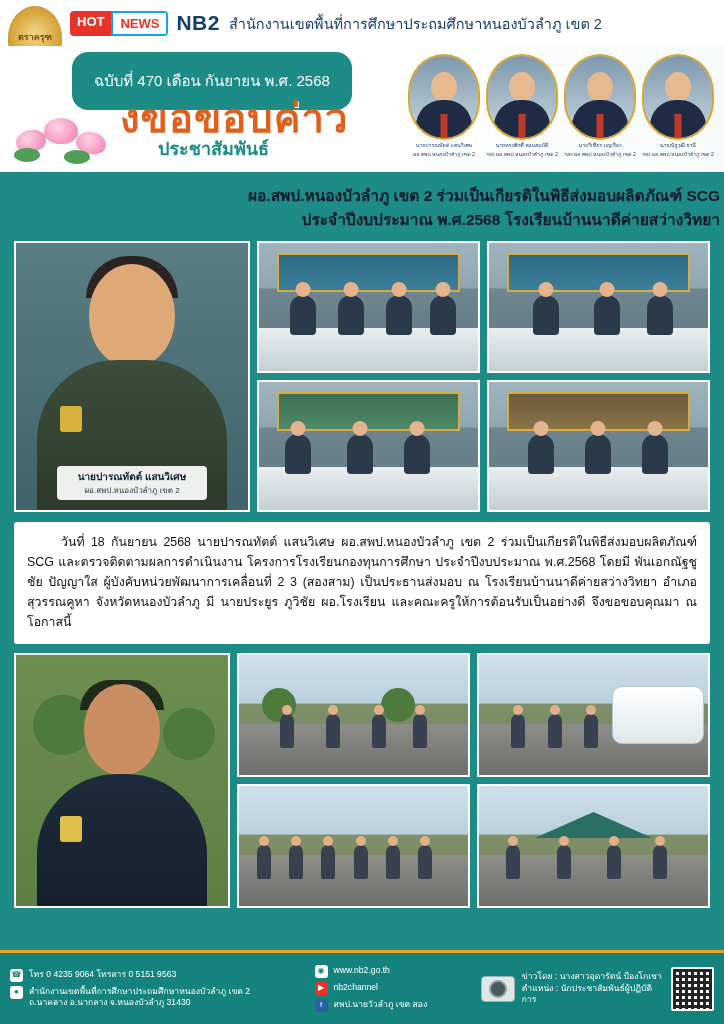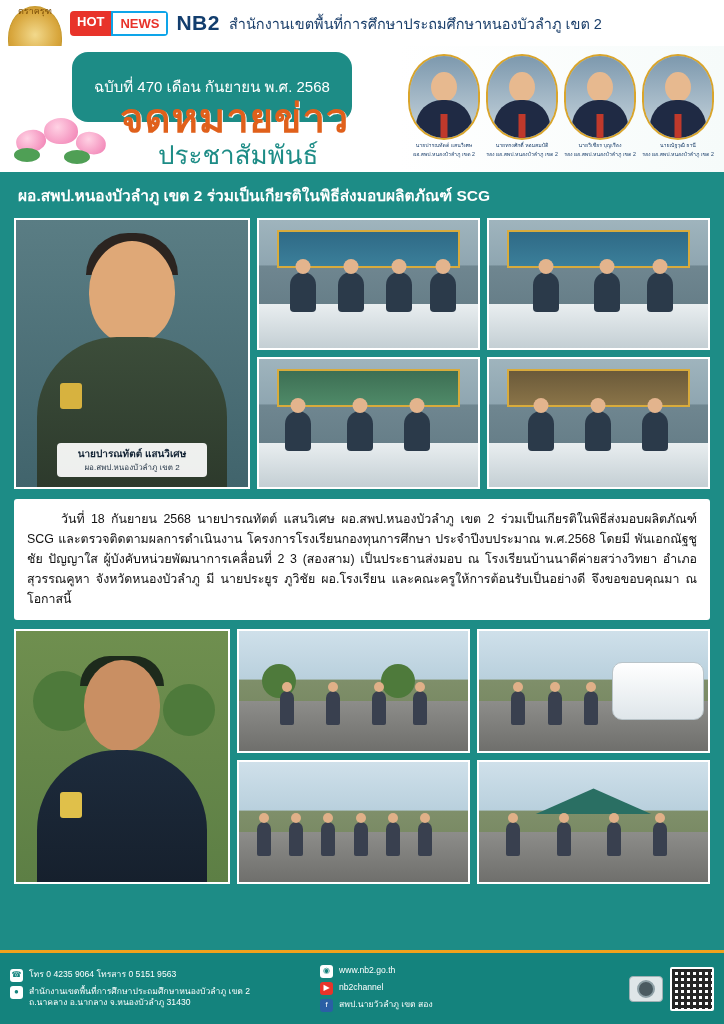--- a/index.html
+++ b/index.html
@@ -28,26 +28,27 @@
     display: flex;
     align-items: center;
     padding-left: 70px;
   }
   .emblem {
     position: absolute;
     left: 8px; top: 6px;
     width: 54px; height: 64px;
     background: radial-gradient(circle at 50% 45%, #f2d98c 0%, #d8a63c 55%, #b5811f 100%);
     border-radius: 50% 50% 45% 45%;
-    display: flex; justify-content: center;
+    display: flex; align-items: center; justify-content: center;
     color: #7a4d07;
     font-size: 9px;
     text-align: center;
     line-height: 1.05;
     border: 1px solid #c79a2e;
+    font-weight: bold;
   }
   .hotnews {
     display: inline-flex;
     align-items: stretch;
     border-radius: 4px;
     overflow: hidden;
     font-weight: bold;
     font-size: 13px;
     margin-right: 8px;
   }
@@ -64,39 +65,39 @@
     position: relative;
     height: 126px;
     background: linear-gradient(90deg,#ffffff 0%, #ffffff 55%, #f6fbfa 100%);
   }
   .issue-badge {
     position: absolute;
     left: 72px; top: 6px;
     background: #1d8c86;
     color: #ffffff;
     font-size: 15px;
-    padding: 23px 22px;
+    padding: 17px 22px;
     border-radius: 16px;
     white-space: nowrap;
   }
   .title-main {
     position: absolute;
     left: 120px; top: 40px;
     font-size: 40px;
     color: #e0601b;
     font-weight: bold;
     text-shadow: 1px 1px 0 #ffffff;
     letter-spacing: 1px;
   }
   .title-sub {
     position: absolute;
     left: 158px; top: 88px;
-    font-size: 26px;
+    font-size: 18px;
     color: #1d8c86;
-    font-weight: normal;
+    font-weight: bold;
   }
   .lotus {
     position: absolute;
     left: 14px; top: 66px;
     width: 100px; height: 56px;
   }
   .lotus i {
     position: absolute;
     display: block;
     width: 30px; height: 22px;
@@ -144,22 +145,22 @@
     position: absolute; left: 50%; bottom: 0; transform: translateX(-50%);
     width: 7px; height: 24px; background: #c0392b;
   }
   .portrait .cap {
     font-size: 5.2px; color: #1b3f6b; line-height: 1.25; margin-top: 2px;
   }
 
   
   .headline {
     padding: 12px 4px 10px 18px;
-    text-align: left;
-    color: #ffffff;
+    text-align: right;
+    color: #0f172a;
   }
   .headline div {
     font-size: 15.5px;
     font-weight: bold;
     line-height: 1.52;
   }
 
   
   .photos-top {
     margin: 0 14px;
@@ -359,21 +360,21 @@
 
     <div class="header-mid">
       <div class="lotus">
         <i></i>
           <i></i>
           <i></i>
           <b></b>
           <b></b>
       </div>
       <div class="issue-badge">ฉบับที่ 470 เดือน กันยายน พ.ศ. 2568</div>
-      <div class="title-main">จดหมายข่าว</div>
+      <div class="title-main">งขอขอบค่าว</div>
       <div class="title-sub">ประชาสัมพันธ์</div>
 
       <div class="portraits">
         <div class="portrait">
           <div class="oval">
               <div class="bg"></div>
               <div class="head"></div>
               <div class="body"></div>
               <div class="tie"></div>
             </div>
@@ -410,20 +411,21 @@
           <div class="cap">นายณัฐวุฒิ ธานี</div>
           <div class="cap">รอง ผอ.สพป.หนองบัวลำภู เขต 2</div>
         </div>
       </div>
     </div>
 
   </div>
 
   <div class="headline">
     <div>ผอ.สพป.หนองบัวลำภู เขต 2 ร่วมเป็นเกียรติในพิธีส่งมอบผลิตภัณฑ์ SCG</div>
+    <div>ประจำปีงบประมาณ พ.ศ.2568  โรงเรียนบ้านนาดีค่ายสว่างวิทยา</div>
   </div>
 
   <div class="photos-top">
     <div class="photo hero">
       <div class="hero-portrait">
         <div class="hair"></div>
         <div class="face"></div>
         <div class="uniform"></div>
         <div class="badge"></div>
       </div>
@@ -564,19 +566,23 @@
         <span>nb2channel</span>
       </div>
       <div class="f-row">
         <span class="ico fb">f</span>
         <span>สพป.นายวัวลำภู เขต สอง</span>
       </div>
     </div>
 
     <div class="credit">
       <div class="camera"></div>
+      <div class="txt">
+        <div>ข่าวโดย : นางสาวอุดารัตน์  ป้องโกเชา</div>
+        <div>ตำแหน่ง : นักประชาสัมพันธ์ผู้ปฏิบัติการ</div>
+      </div>
       <div class="qr">
           <div class="grid"></div>
         </div>
     </div>
   </div>
 
 </div>
 
 </body></html>

